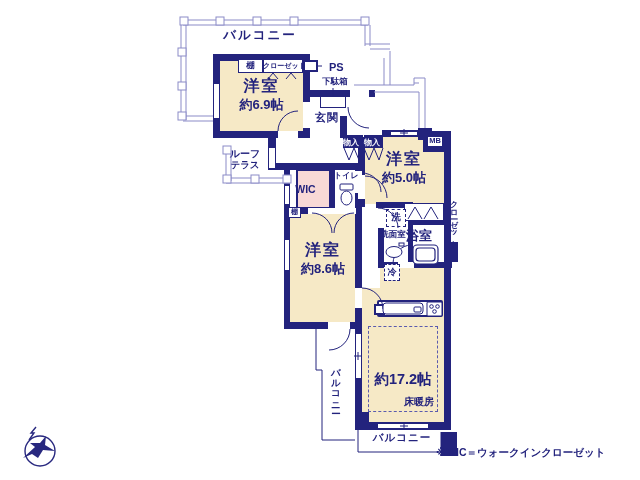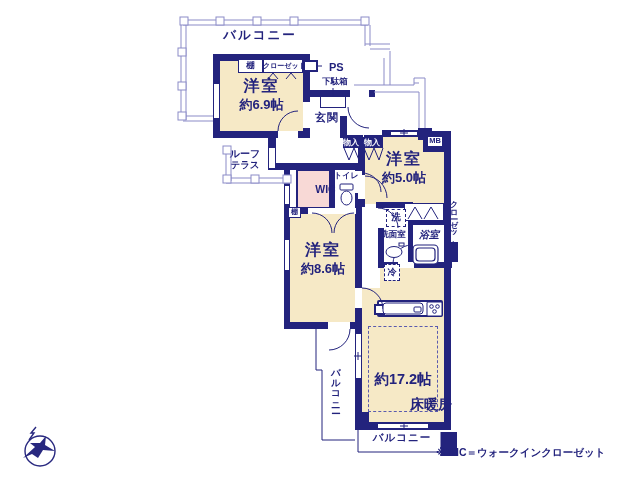--- a/index.html
+++ b/index.html
@@ -114,31 +114,31 @@
   <div class="abs wlbl" style="left:364px;top:137px;width:19px;font-size:8px;">物入</div>
   <div class="abs lbl" style="left:426px;top:137px;width:18px;font-size:7.5px;">MB</div>
 
   <div class="abs lbl" style="left:217px;top:77px;width:89px;font-size:16px;letter-spacing:2px;">洋室</div>
   <div class="abs lbl" style="left:217px;top:98px;width:89px;font-size:13px;">約6.9帖</div>
   <div class="abs lbl" style="left:364px;top:150px;width:80px;font-size:16px;letter-spacing:2px;">洋室</div>
   <div class="abs lbl" style="left:364px;top:171px;width:80px;font-size:13px;">約5.0帖</div>
   <div class="abs lbl" style="left:290px;top:241px;width:66px;font-size:16px;letter-spacing:2px;">洋室</div>
   <div class="abs lbl" style="left:290px;top:262px;width:66px;font-size:13px;">約8.6帖</div>
 
-  <div class="abs lbl" style="left:308px;top:183px;width:35px;font-size:10.5px;">WIC</div>
+  <div class="abs lbl" style="left:288px;top:183px;width:35px;font-size:10.5px;">WIC</div>
   <div class="abs lbl" style="left:334px;top:171px;width:22px;font-size:8px;">トイレ</div>
   <div class="abs lbl" style="left:386px;top:212px;width:20px;font-size:9.5px;">洗</div>
   <div class="abs lbl" style="left:378px;top:230px;width:30px;font-size:8.5px;">洗面室</div>
-  <div class="abs lbl" style="left:415px;top:229px;width:28px;font-size:10px;font-style:italic;">浴室</div>
+  <div class="abs lbl" style="left:405px;top:229px;width:28px;font-size:13px;">浴室</div>
   <div class="abs lbl" style="left:384px;top:267px;width:16px;font-size:9px;">冷</div>
   <div class="abs lbl" style="left:288px;top:208px;width:13px;font-size:7px;">棚</div>
   <div class="abs lbl vtext" style="left:449px;top:192px;height:56px;font-size:8px;">クローゼット</div>
 
   <div class="abs lbl" style="left:368px;top:371px;width:70px;font-size:14.5px;">約17.2帖</div>
-  <div class="abs lbl" style="left:396px;top:396px;width:70px;font-size:14px;">床暖房</div>
+  <div class="abs lbl" style="left:384px;top:396px;width:70px;font-size:10px;">床暖房</div>
 
   <div class="abs lbl vtext" style="left:330px;top:356px;height:58px;font-size:9.5px;">バルコニー</div>
   <div class="abs lbl" style="left:360px;top:431px;width:84px;font-size:10.5px;letter-spacing:1px;">バルコニー</div>
 
   <div class="abs lbl" style="left:436px;top:446px;width:200px;font-size:10.5px;text-align:left;">※WIC＝ウォークインクローゼット</div>
 
   <svg width="640" height="480" viewBox="0 0 640 480">
 
     <g stroke="#8b8bc7" stroke-width="1" fill="none">
       <path d="M183,20 H368 M183,25 H368"></path>

